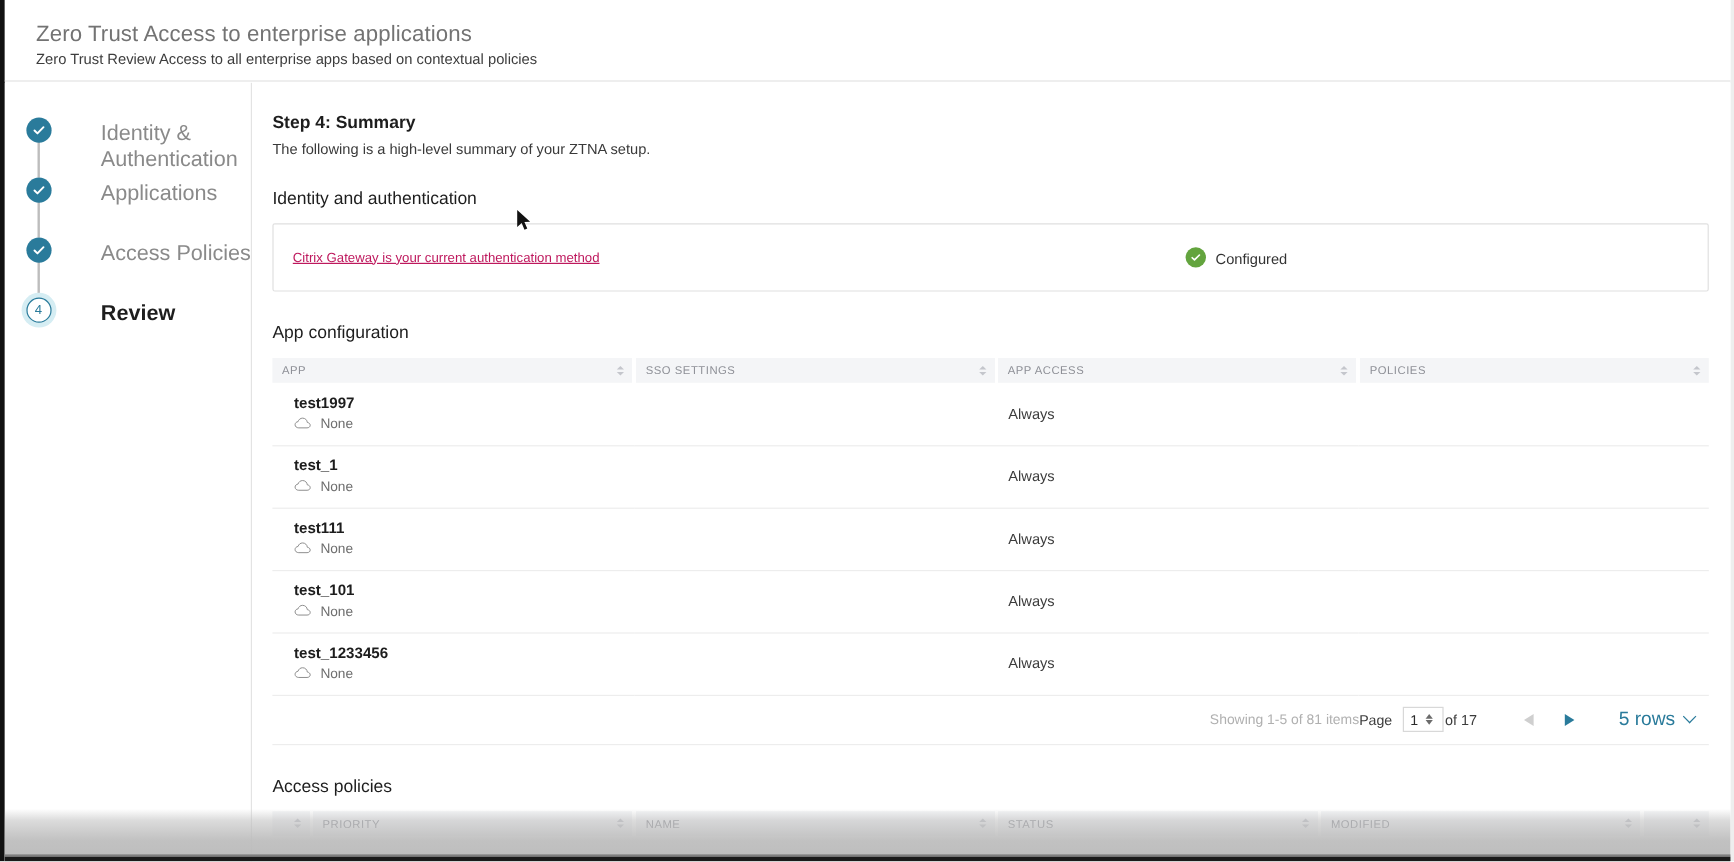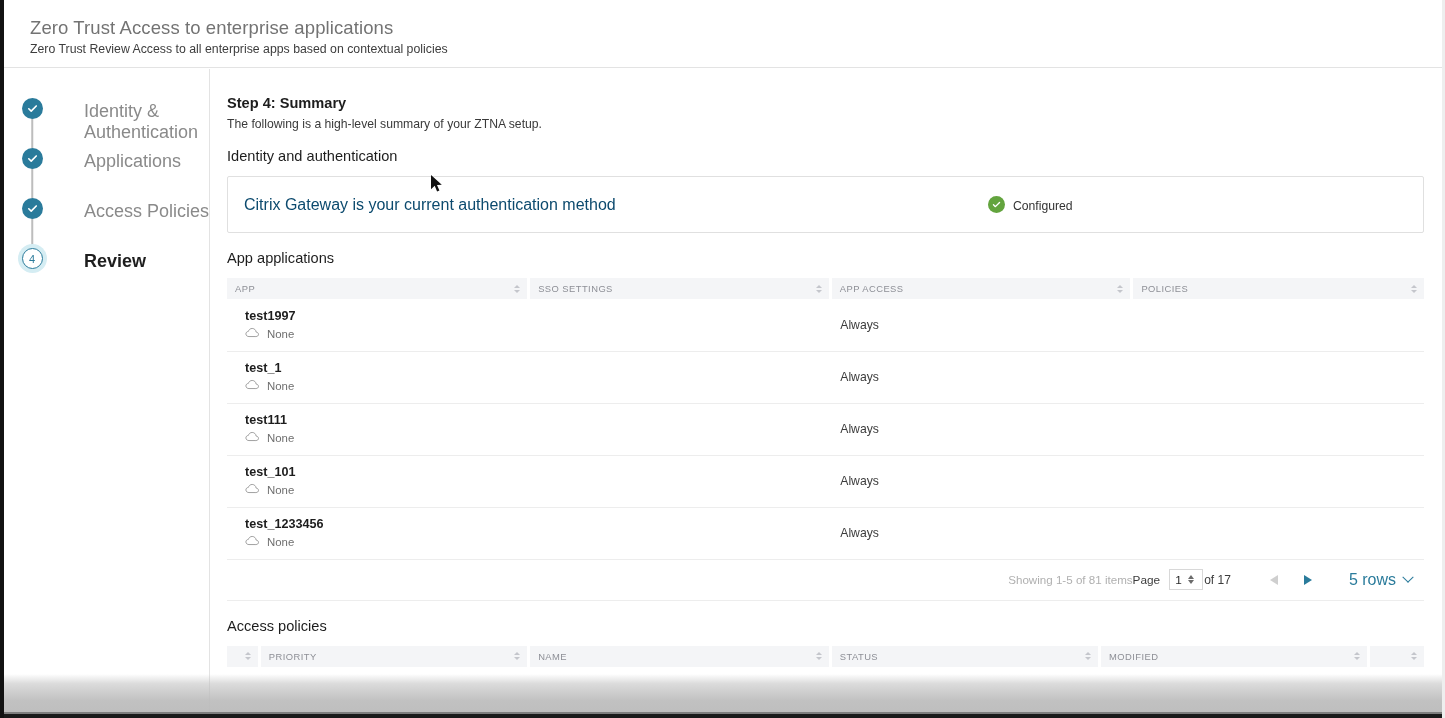--- a/index.html
+++ b/index.html
@@ -84,31 +84,31 @@
   .main {
     position: absolute; left: 211px; top: 69px; right: 3px; bottom: 0;
     background: #ffffff;
     overflow: hidden;
   }
   .content { position: relative; padding: 26px 18px 0 16px; }
   .step-title { font-size: 14.6px; font-weight: bold; color: #1d1d1d; }
   .step-desc { font-size: 12.2px; color: #3a3a3a; margin-top: 6px; }
 
   .section-title {
-    font-size: 14.6px; color: #1d1d1d; margin-top: 17px; margin-bottom: 12px;
+    font-size: 14.6px; color: #1d1d1d; margin-top: 27px; margin-bottom: 12px;
     font-weight: 400;
   }
 
   
   .id-card {
     border: 1px solid #e0e0e0; border-radius: 2px;
     height: 57px; display: flex; align-items: center;
     position: relative; background: #fff;
   }
-  .id-card-text { font-size: 16px; color: #0c4a6e; padding-left: 16px; }
+  .id-card-text { font-size: 11px; color: #be185d; padding-left: 16px; text-decoration: underline; }
   .id-status {
     position: absolute; left: 760px; display: flex; align-items: flex-end; gap: 8px;
   }
   .green-check {
     width: 17px; height: 17px; border-radius: 50%; background: #63a43e;
     display: flex; align-items: center; justify-content: center;
   }
   .id-status-text { font-size: 12.2px; color: #333; }
 
   
@@ -279,21 +279,21 @@
         <div class="id-status">
           <div class="green-check">
             <svg width="11" height="11" viewBox="0 0 16 16">
                 <path d="M3.6 8.4 L6.4 11.1 L12.4 5.1" stroke="#ffffff" stroke-width="2" fill="none" stroke-linecap="round" stroke-linejoin="round"></path>
               </svg>
           </div>
           <div class="id-status-text">Configured</div>
         </div>
       </div>
 
-      <div class="section-title">App applications</div>
+      <div class="section-title">App configuration</div>
 
       <table class="tbl">
         <colgroup>
           <col style="width:25.2%">
             <col style="width:25.2%">
             <col style="width:25.2%">
             <col style="width:24.4%">
         </colgroup>
         <thead>
           <tr>

